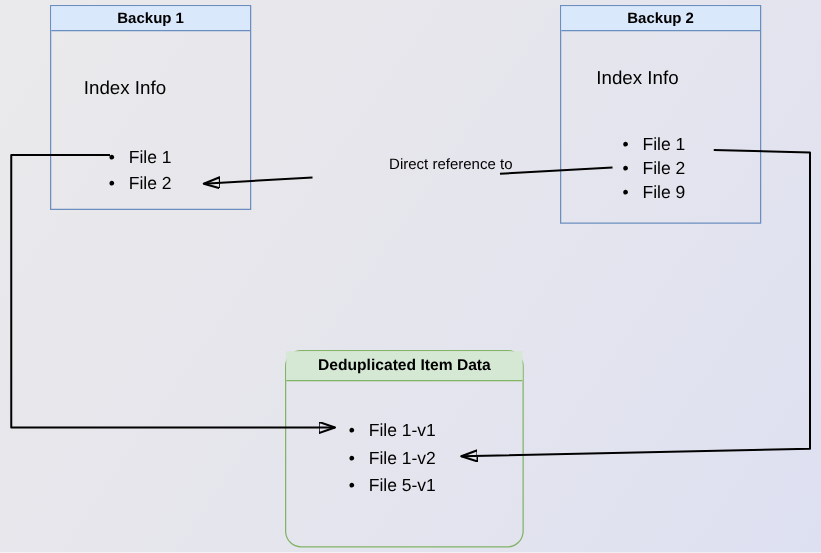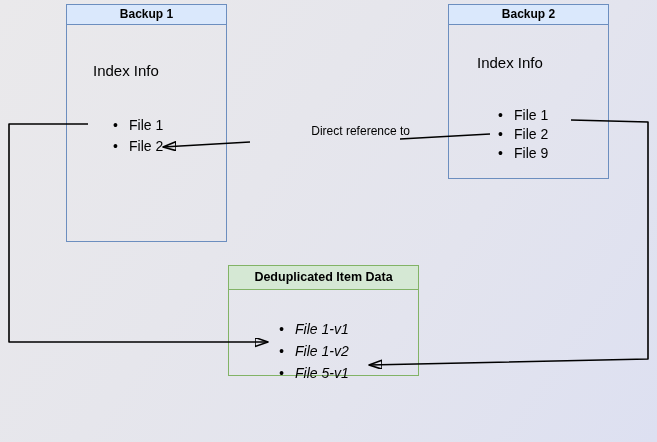--- a/index.html
+++ b/index.html
@@ -22,25 +22,26 @@
   .box .box-header {
     height: 19px;
     line-height: 19px;
     text-align: center;
     font-size: 12px;
     font-weight: bold;
     color: #000;
     background: var(--blue_fill, #dae8fc);
     border-bottom: 1px solid var(--blue_stroke, #6c8ebf);
   }
-  #backup1-box { left: 66px; top: 4px; width: 161px; height: 238px; }
+  #backup1-box { left: 40px; top: 4px; width: 161px; height: 164px; }
   #backup2-box { left: 448px; top: 4px; width: 161px; height: 175px; }
   #dedup-box {
-    left: 228px; top: 265px; width: 191px; height: 111px;
+    left: 228px; top: 280px; width: 191px; height: 158px;
     border-color: var(--green_stroke, #82b366);
+    border-radius: 13px;
   }
   #dedup-box .box-header {
     height: 23px;
     line-height: 23px;
     font-size: 12.5px;
     background: var(--green_fill, #d5e8d4);
     border-bottom: 1px solid var(--green_stroke, #82b366);
   }
   .index-label {
     position: absolute;
@@ -65,21 +66,21 @@
     content: "\2022";
     display: inline-block;
     width: 16px;
     font-size: 14px;
   }
   #backup1-box ul.file-list { left: 46px; top: 110px; }
   #backup1-box ul.file-list li { line-height: 21px; }
   #backup2-box ul.file-list { left: 49px; top: 101px; }
   #backup2-box ul.file-list li { line-height: 19px; }
   #dedup-box ul.file-list { left: 50px; top: 52px; }
-  #dedup-box ul.file-list li { line-height: 22px; font-style: italic; }
+  #dedup-box ul.file-list li { line-height: 22px; }
   #edge-label {
     position: absolute;
     left: 240px; top: 122px; width: 170px;
     text-align: right;
     font-size: 12px;
     line-height: 18px;
     color: #000;
   }
   #arrow-layer {
     position: absolute;

